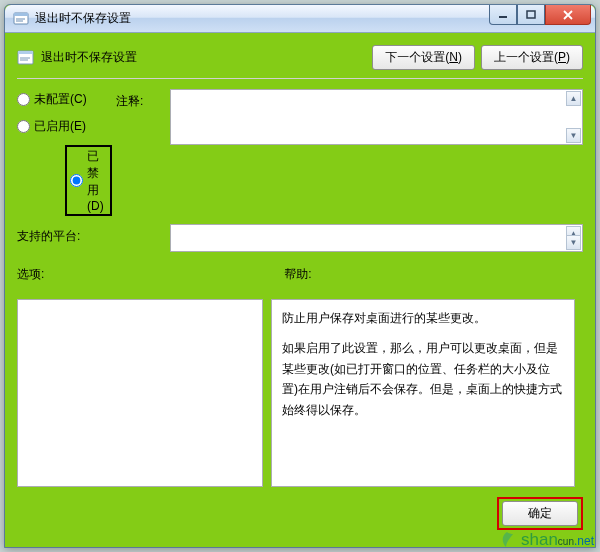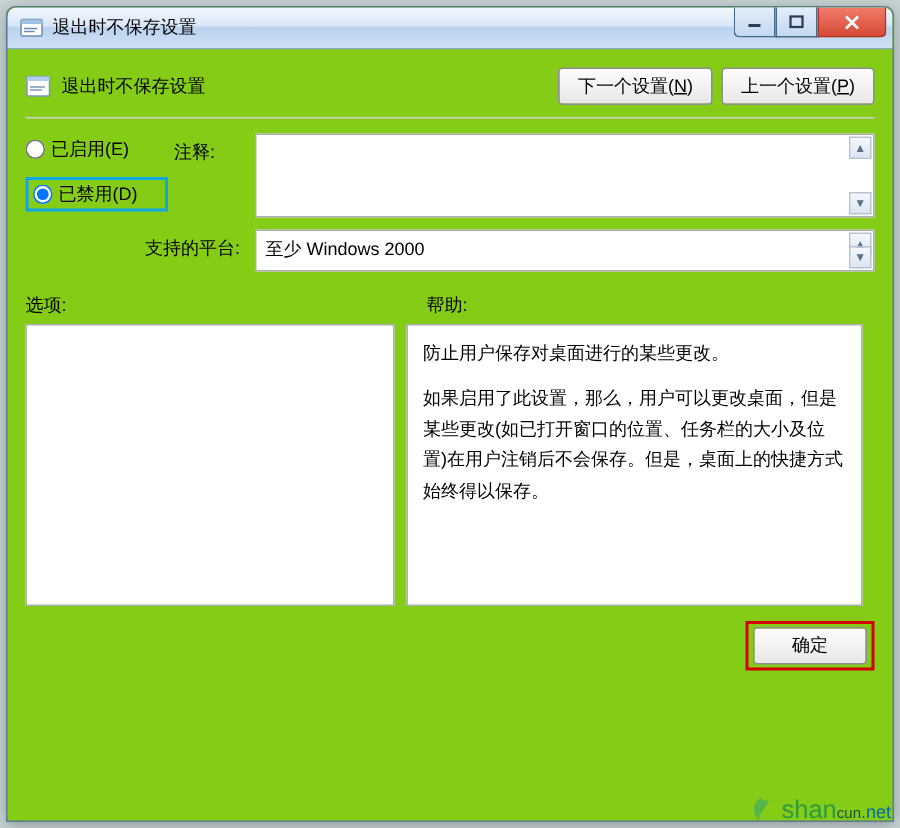--- a/index.html
+++ b/index.html
@@ -17,28 +17,28 @@
 .header-left { display: flex; align-items: center; gap: 6px; }
 .page-icon { width: 18px; height: 18px; }
 .nav-btns { display: flex; gap: 6px; }
 .btn { background: linear-gradient(to bottom, #fdfdfd, #e7e7e7); border: 1px solid #8e8e8e; border-radius: 3px; padding: 3px 12px; cursor: pointer; min-width: 92px; text-align: center; }
 .btn .u { text-decoration: underline; }
 hr.sep { border: none; border-top: 1px solid #d0d0d0; margin: 4px 0 10px 0; }
 .config-area { display: grid; grid-template-columns: 95px 50px 1fr; gap: 4px 4px; align-items: start; }
 .radio-col { display: flex; flex-direction: column; gap: 10px; padding-top: 2px; }
 .radio-item { display: flex; align-items: center; gap: 4px; cursor: pointer; }
 .radio-item input { margin: 0; }
-.highlight { border: 2px solid #0ea5e9; padding: 1px 3px; display: inline-flex; align-items: flex-end; gap: 4px; }
+.highlight { border: 2px solid #000000; padding: 1px 3px; display: inline-flex; align-items: flex-end; gap: 4px; margin-left: 48px; }
 .lbl { text-align: left; color: #000; padding-top: 4px; }
 .comment-box { grid-column: 3; border: 1px solid #abadb3; height: 56px; background: #fff; position: relative; }
 .scroll-arrow { position: absolute; right: 1px; width: 15px; height: 15px; background: linear-gradient(to bottom, #f5f8fc, #dbe5f1); border: 1px solid #b5c3d3; display: flex; align-items: center; justify-content: center; font-size: 8px; color: #5a6f88; }
 .sa-up { top: 1px; }
 .sa-dn { bottom: 1px; }
 .platform-box { grid-column: 3; border: 1px solid #abadb3; height: 28px; background: #fff; position: relative; display: flex; align-items: flex-start; padding: 4px 6px; }
-.midlabels { display: flex; gap: 240px; margin: 14px 0 4px 0; }
+.midlabels { display: flex; gap: 240px; margin: 14px 0 16px 0; }
 .panels { display: flex; gap: 8px; }
 .panel { border: 1px solid #abadb3; background: #fff; height: 188px; padding: 8px 10px; overflow: hidden; }
 .panel.left { width: 246px; }
 .panel.right { width: 304px; line-height: 1.7; }
 .panel.right p { margin-bottom: 10px; }
 .footer { display: flex; justify-content: flex-end; gap: 10px; padding: 10px 0 10px 0; }
 .footer .btn { min-width: 76px; }
 .ok-wrap { border: 2px solid #d40000; padding: 2px 3px; display: inline-block; }
 .watermark { position: absolute; right: 6px; bottom: 2px; display: flex; align-items: center; gap: 4px; }
 .wm-text { font-family: Arial, sans-serif; }
@@ -97,38 +97,41 @@
         <button class="btn"><span>下一个设置(</span><span class="u">N</span><span>)</span></button>
         <button class="btn"><span>上一个设置(</span><span class="u">P</span><span>)</span></button>
       </div>
     </div>
     <hr class="sep">
 
     <div class="config-area">
       <div class="radio-col">
         <label class="radio-item">
           <input type="radio" name="cfg" style="">
+          <span><span>未配置(</span><span class="u">C</span><span>)</span></span>
+        </label>
+        <label class="radio-item">
+          <input type="radio" name="cfg" style="">
           <span><span>已启用(</span><span class="u">E</span><span>)</span></span>
         </label>
         <span class="highlight">
           <label class="radio-item">
             <input type="radio" name="cfg" checked="" style="">
             <span><span>已禁用(</span><span class="u">D</span><span>)</span></span>
           </label>
         </span>
       </div>
       <div class="lbl">注释:</div>
       <div class="comment-box">
         <div class="scroll-arrow sa-up">▲</div>
         <div class="scroll-arrow sa-dn">▼</div>
       </div>
       <div></div>
-      <div class="lbl" style="grid-column:1/3;text-align:right;padding-right:6px;">支持的平台:</div>
+      <div class="lbl" style="grid-column:1/3;padding-right:6px;">支持的平台:</div>
       <div class="platform-box">
-        <span>至少 Windows 2000</span>
         <div class="scroll-arrow sa-up">▲</div>
         <div class="scroll-arrow sa-dn">▼</div>
       </div>
     </div>
 
     <div class="midlabels">
       <span>选项:</span>
       <span>帮助:</span>
     </div>
 

